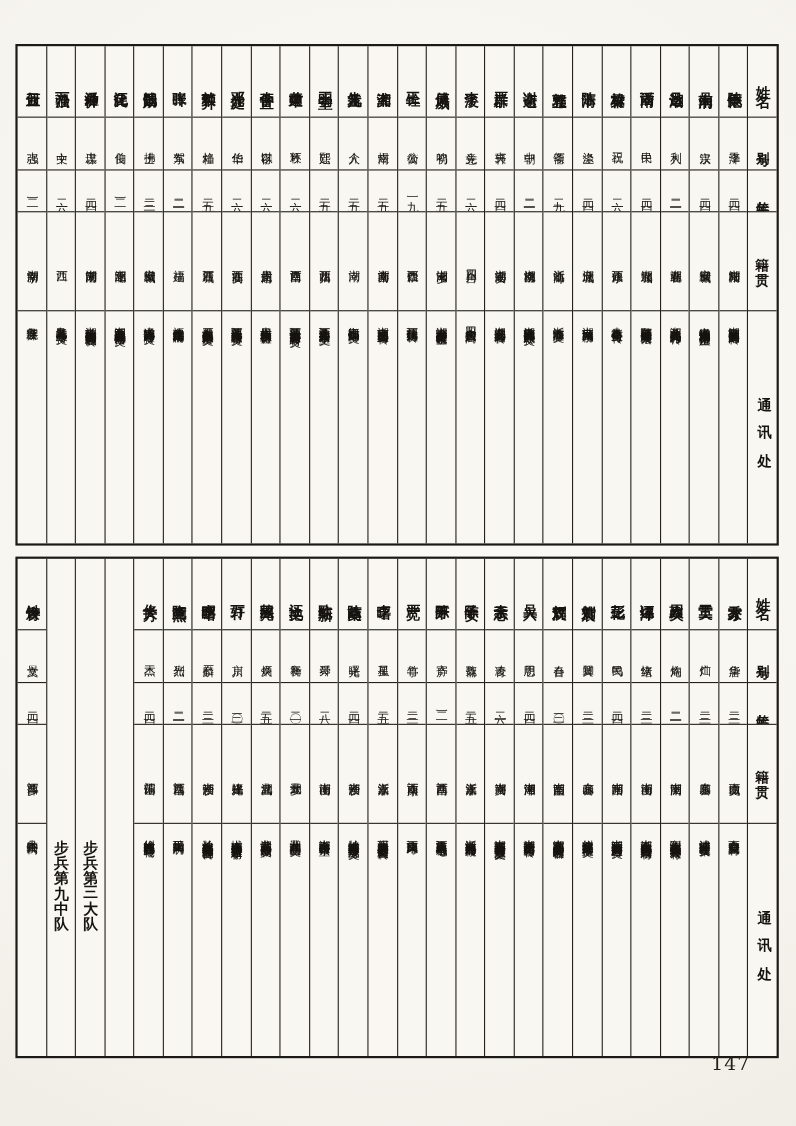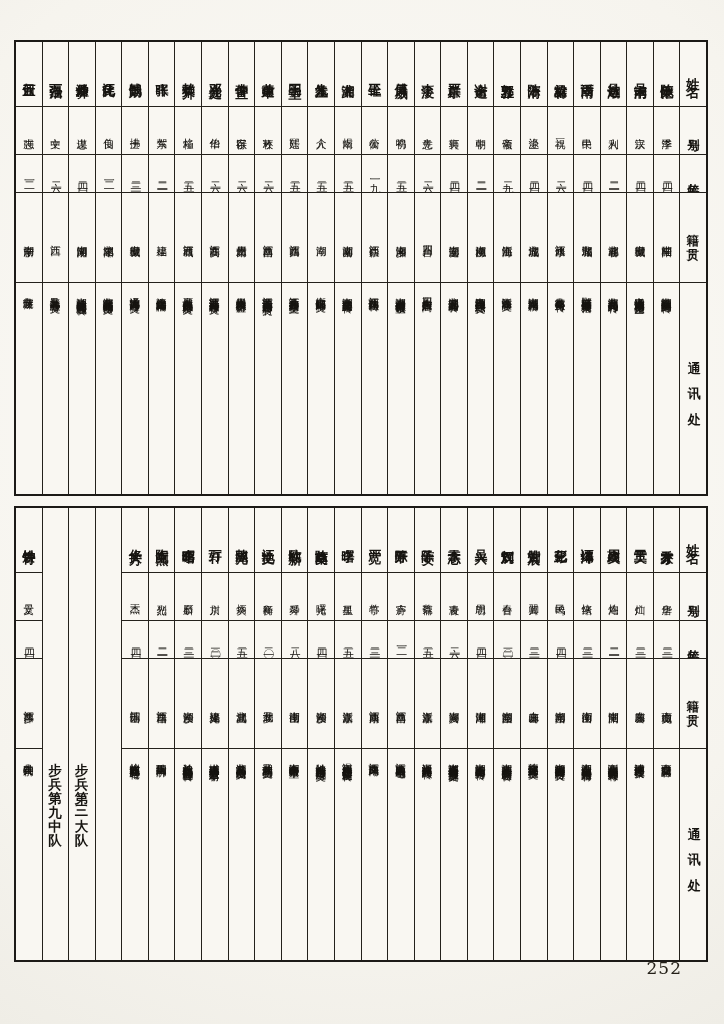--- a/index.html
+++ b/index.html
@@ -924,14 +924,14 @@
           <div class="vtext">年龄</div>
         </div>
         <div class="cell cell-native">
           <div class="vtext">籍贯</div>
         </div>
         <div class="cell cell-addr">
           <div class="vtext">通讯处</div>
         </div>
       </div>
     </div>
-  <div class="page-number">252</div>
+  <div class="page-number">147</div>
 </div>
 
 </body></html>

